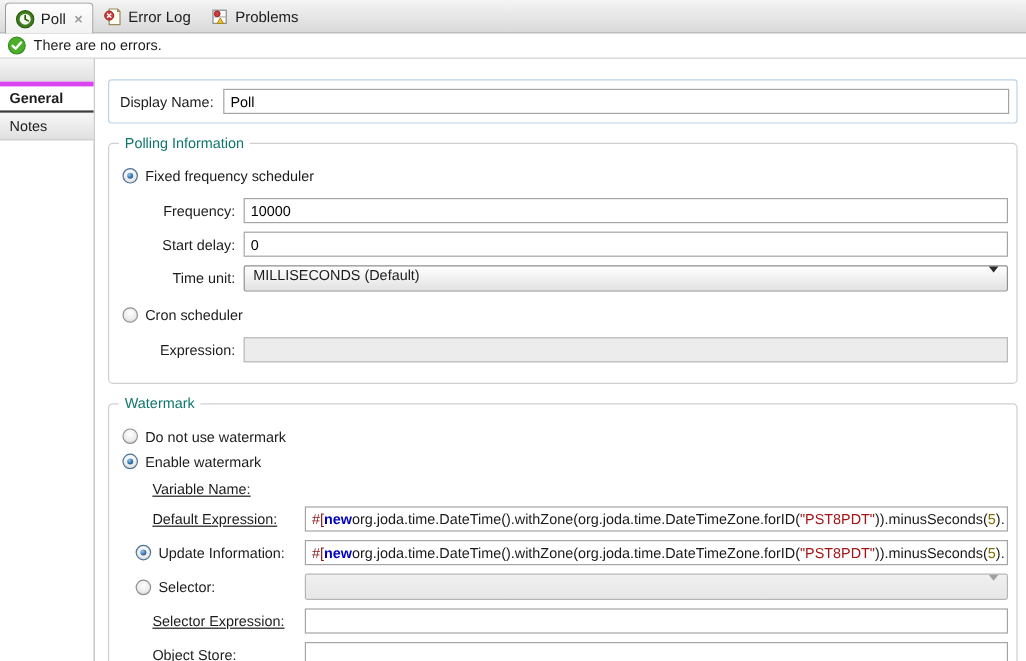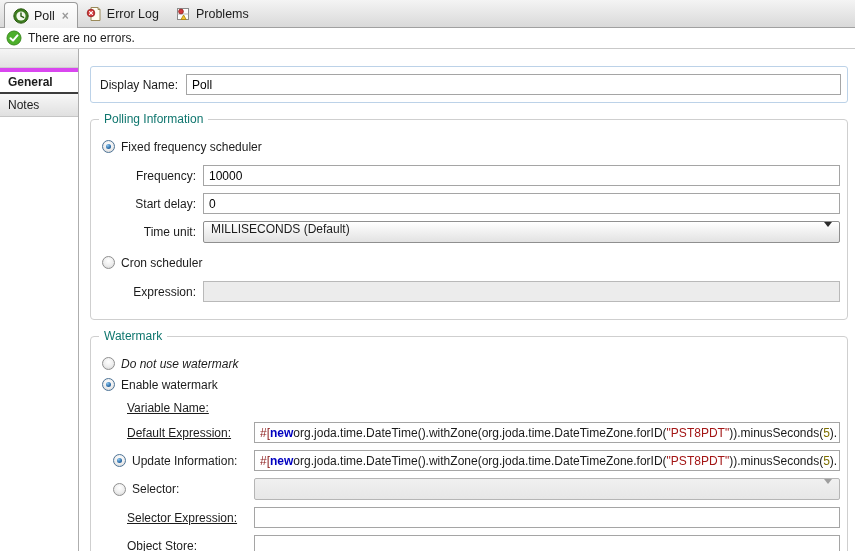--- a/index.html
+++ b/index.html
@@ -175,21 +175,21 @@
 
       <div class="field-row">
         <span class="flabel">Expression:</span>
         <input class="textfield disabled" disabled="" value="" style="">
       </div>
     </div>
 
     <div class="group clipped">
       <span class="group-title">Watermark</span>
 
-      <div class="radio-row" style="margin-bottom:7px;font-style:italic;">
+      <div class="radio-row" style="margin-bottom:7px;">
         <span class="radio"></span>
         <span>Do not use watermark</span>
       </div>
       <div class="radio-row" style="margin-bottom:9px;">
         <span class="radio checked"></span>
         <span>Enable watermark</span>
       </div>
 
       <div class="wm-row">
         <span class="wlabel">Variable Name:</span>

